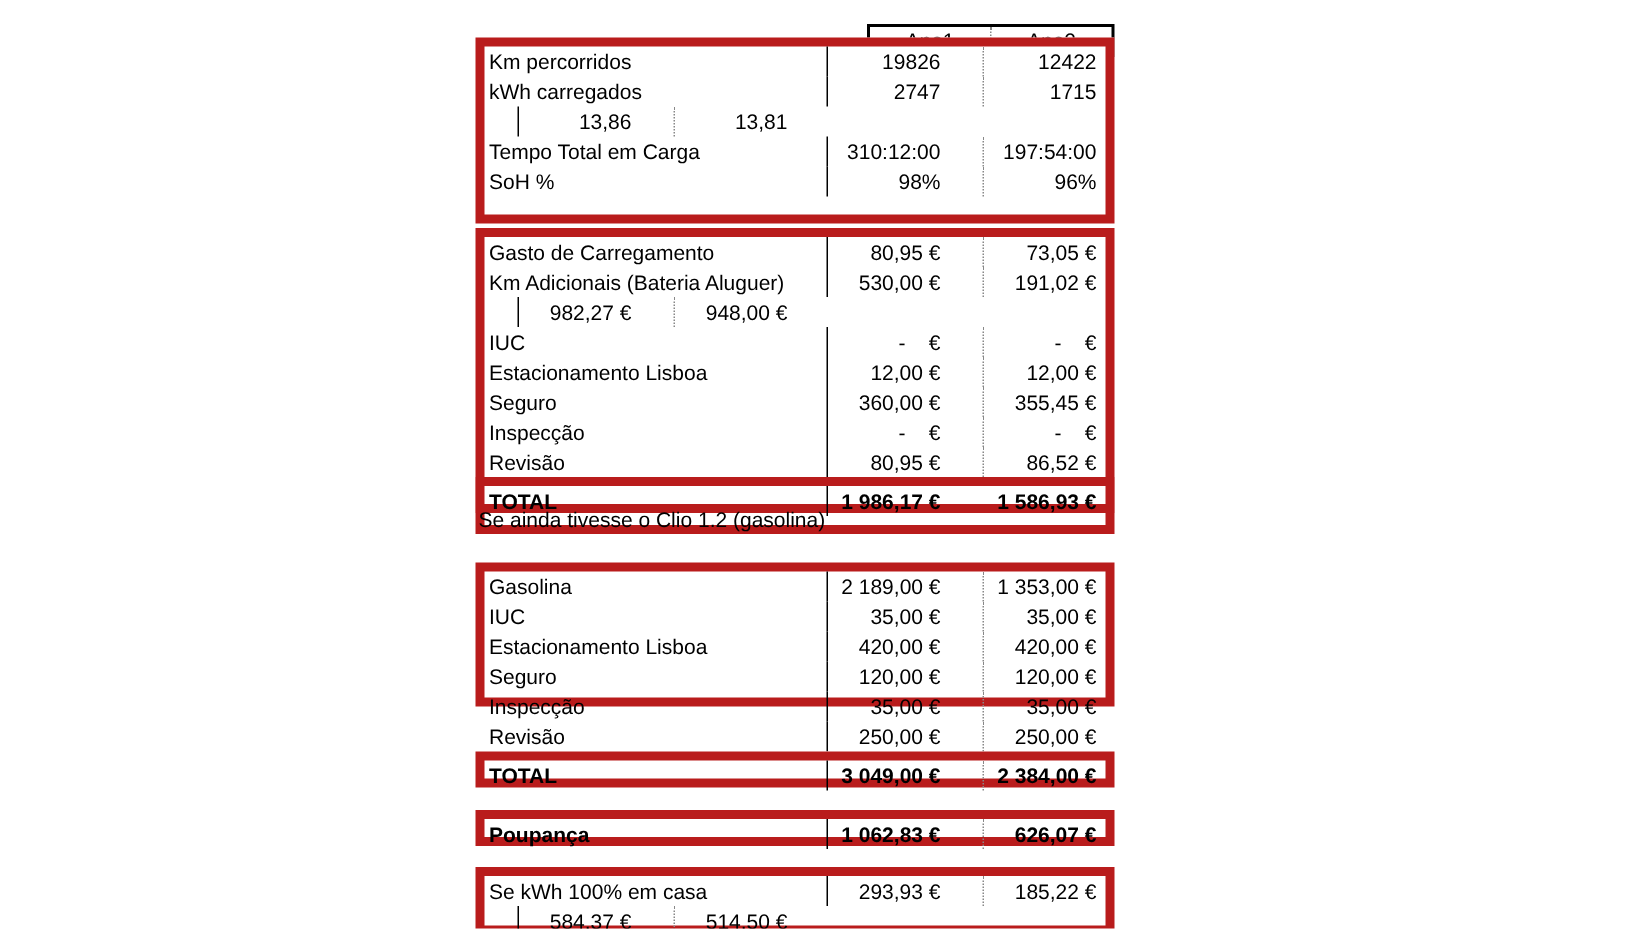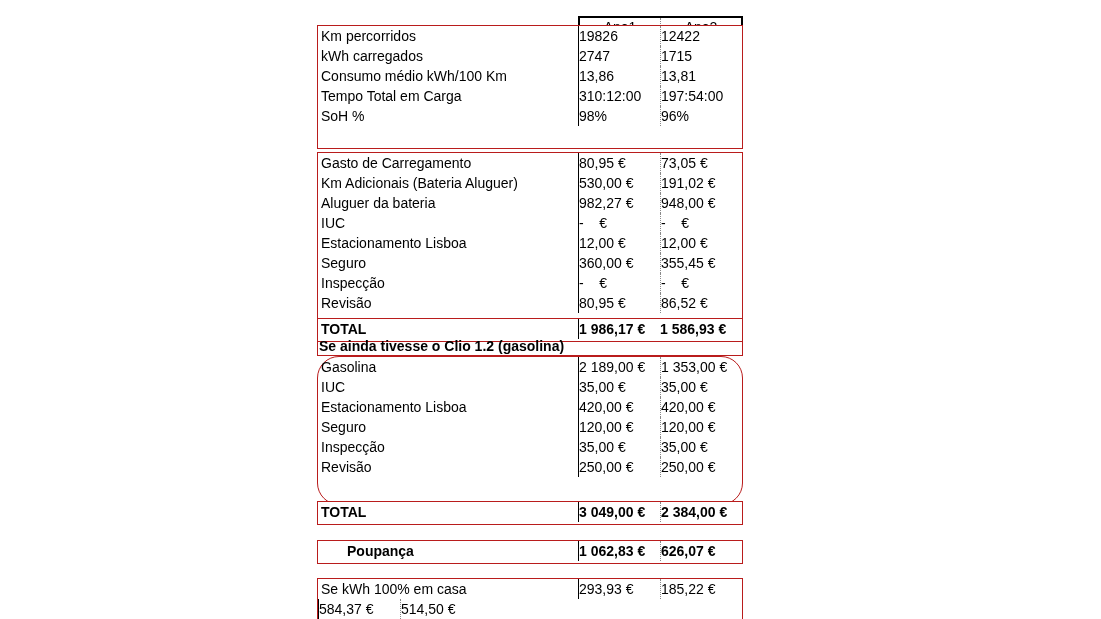--- a/index.html
+++ b/index.html
@@ -20,21 +20,21 @@
     position: absolute;
     left: 317px;
     top: 4px;
     width: 426px;
     height: 615px;
   }
   .box {
     position: absolute;
     left: 0;
     width: 426px;
-    border: 1px solid #b91c1c;
+    border: 6px solid #b91c1c;
     box-sizing: border-box;
     background: #ffffff;
   }
   .hbox {
     position: absolute;
     left: 261px;
     top: 12px;
     width: 165px;
     height: 22px;
     border: 2px solid #000000;
@@ -58,33 +58,34 @@
     box-sizing: border-box;
     white-space: pre;
     overflow: hidden;
   }
   .label {
     flex: 1;
     padding-left: 3px;
   }
   .val {
     width: 82px;
+    text-align: right;
     padding-right: 6px;
+    margin-left: 22px;
   }
   .sl { border-left: 1px solid #000000; }
   .dl { border-left: 1px dotted #888888; }
   .b  { font-weight: bold; }
   .free-title {
     position: absolute;
     left: 2px;
     top: 332px;
     height: 20px;
     line-height: 20px;
     white-space: pre;
-    font-weight: bold;
   }
 </style>
 </head>
 <body>
 
 <div class="sheet">
 
   <div class="hbox">
     <div class="hcell">Ano1</div>
     <div class="hcell dl">Ano2</div>
@@ -95,21 +96,20 @@
       <div class="cell label">Km percorridos</div>
       <div class="cell val sl">19826</div>
       <div class="cell val dl">12422</div>
     </div>
     <div class="row">
       <div class="cell label">kWh carregados</div>
       <div class="cell val sl">2747</div>
       <div class="cell val dl">1715</div>
     </div>
     <div class="row">
-      <div class="cell label">Consumo médio kWh/100 Km</div>
       <div class="cell val sl">13,86</div>
       <div class="cell val dl">13,81</div>
     </div>
     <div class="row">
       <div class="cell label">Tempo Total em Carga</div>
       <div class="cell val sl">310:12:00</div>
       <div class="cell val dl">197:54:00</div>
     </div>
     <div class="row">
       <div class="cell label">SoH %</div>
@@ -123,21 +123,20 @@
       <div class="cell label">Gasto de Carregamento</div>
       <div class="cell val sl">80,95 €</div>
       <div class="cell val dl">73,05 €</div>
     </div>
     <div class="row">
       <div class="cell label">Km Adicionais (Bateria Aluguer)</div>
       <div class="cell val sl">530,00 €</div>
       <div class="cell val dl">191,02 €</div>
     </div>
     <div class="row">
-      <div class="cell label">Aluguer da bateria</div>
       <div class="cell val sl">982,27 €</div>
       <div class="cell val dl">948,00 €</div>
     </div>
     <div class="row">
       <div class="cell label">IUC</div>
       <div class="cell val sl">-    €</div>
       <div class="cell val dl">-    €</div>
     </div>
     <div class="row">
       <div class="cell label">Estacionamento Lisboa</div>
@@ -164,21 +163,21 @@
   <div class="box" style="top:314px; height:24px;">
     <div class="row b">
       <div class="cell label">TOTAL</div>
       <div class="cell val sl">1 986,17 €</div>
       <div class="cell val">1 586,93 €</div>
     </div>
   </div>
 
   <div class="free-title">Se ainda tivesse o Clio 1.2 (gasolina)</div>
 
-  <div class="box" style="top:352px; height:149px;border-radius:22px;">
+  <div class="box" style="top:371px; height:96px;">
     <div class="row">
       <div class="cell label">Gasolina</div>
       <div class="cell val sl">2 189,00 €</div>
       <div class="cell val dl">1 353,00 €</div>
     </div>
     <div class="row">
       <div class="cell label">IUC</div>
       <div class="cell val sl">35,00 €</div>
       <div class="cell val dl">35,00 €</div>
     </div>
@@ -205,21 +204,21 @@
   </div>
 
   <div class="box" style="top:497px; height:24px;">
     <div class="row b">
       <div class="cell label">TOTAL</div>
       <div class="cell val sl">3 049,00 €</div>
       <div class="cell val dl">2 384,00 €</div>
     </div>
   </div>
 
-  <div class="box" style="top:536px; height:24px;padding-left:26px;">
+  <div class="box" style="top:536px; height:24px;">
     <div class="row b">
       <div class="cell label">Poupança</div>
       <div class="cell val sl">1 062,83 €</div>
       <div class="cell val dl">626,07 €</div>
     </div>
   </div>
 
   <div class="box" style="top:574px; height:45px;">
     <div class="row">
       <div class="cell label">Se kWh 100% em casa</div>

